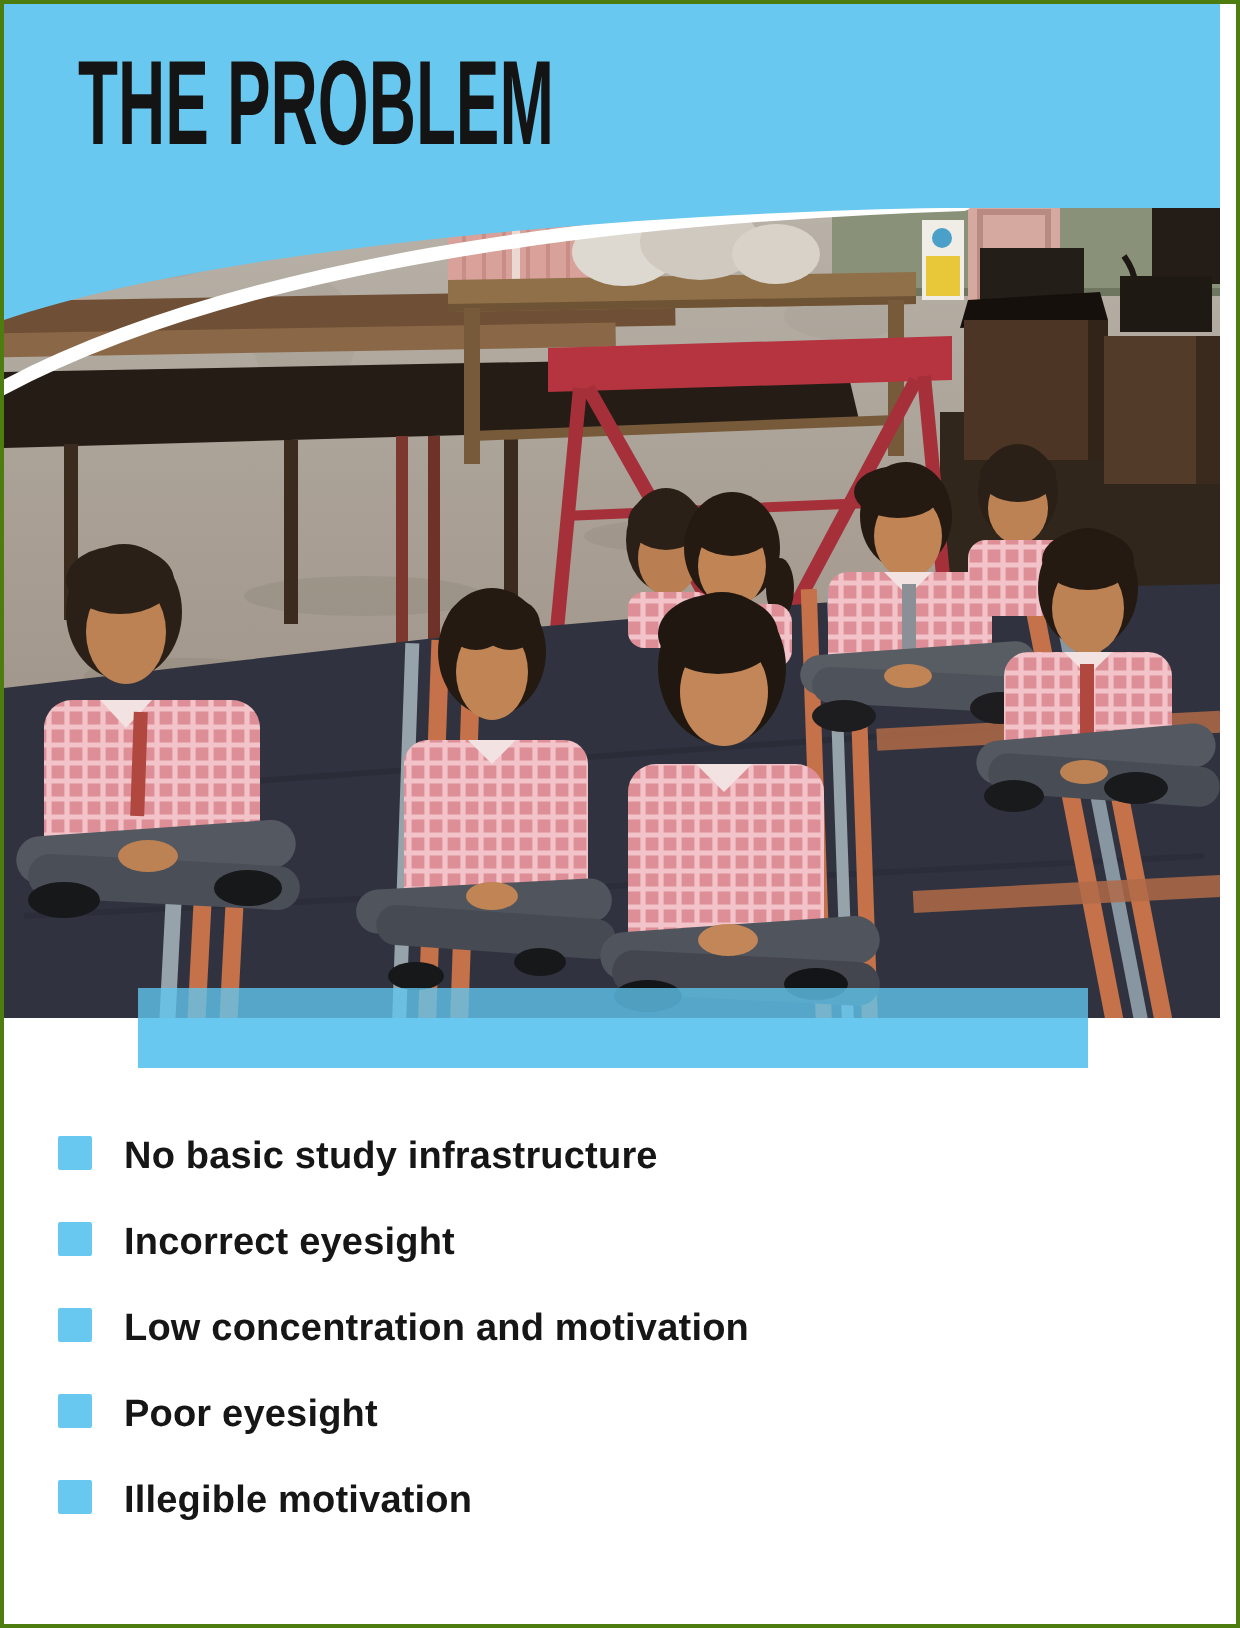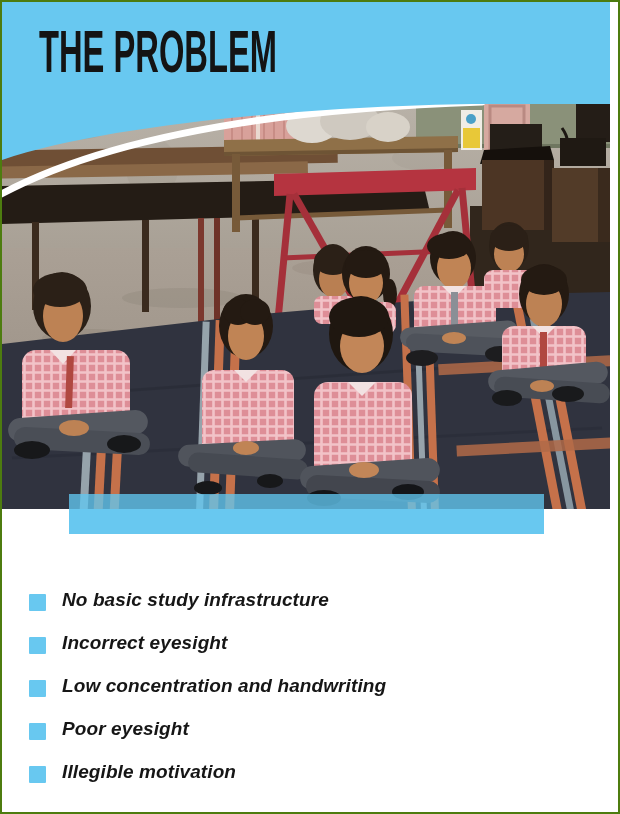--- a/index.html
+++ b/index.html
@@ -31,21 +31,21 @@
   
   .highlight-bar{position:absolute;left:67px;top:492px;width:475px;height:40px;}
   .highlight-bar .over-photo{height:15px;background:rgba(98,198,240,0.78);}
   .highlight-bar .under-photo{height:25px;background:#68C8F0;}
   
   .problem-list{
     position:absolute;left:27px;top:566px;width:540px;
     list-style:none;margin:0;padding:0;
   }
   .problem-list li{
-    height:43px;display:flex;align-items:flex-end;font-style:italic;
+    height:43px;display:flex;align-items:flex-start;
   }
   .bullet-square{
     width:17px;height:17px;border-radius:1px;background:#68C8F0;
     flex:0 0 17px;margin-right:16px;
   }
   .item-label{
     font-size:19px;font-weight:bold;color:#161616;letter-spacing:0.1px;
   }
 </style>
 </head>
@@ -274,21 +274,21 @@
     <li>
       <span class="bullet-square"></span>
       <span class="item-label">No basic study infrastructure</span>
     </li>
     <li>
       <span class="bullet-square"></span>
       <span class="item-label">Incorrect eyesight</span>
     </li>
     <li>
       <span class="bullet-square"></span>
-      <span class="item-label">Low concentration and handwriting</span>
+      <span class="item-label">Low concentration and motivation</span>
     </li>
     <li>
       <span class="bullet-square"></span>
       <span class="item-label">Poor eyesight</span>
     </li>
     <li>
       <span class="bullet-square"></span>
       <span class="item-label">Illegible motivation</span>
     </li>
   </ul>

